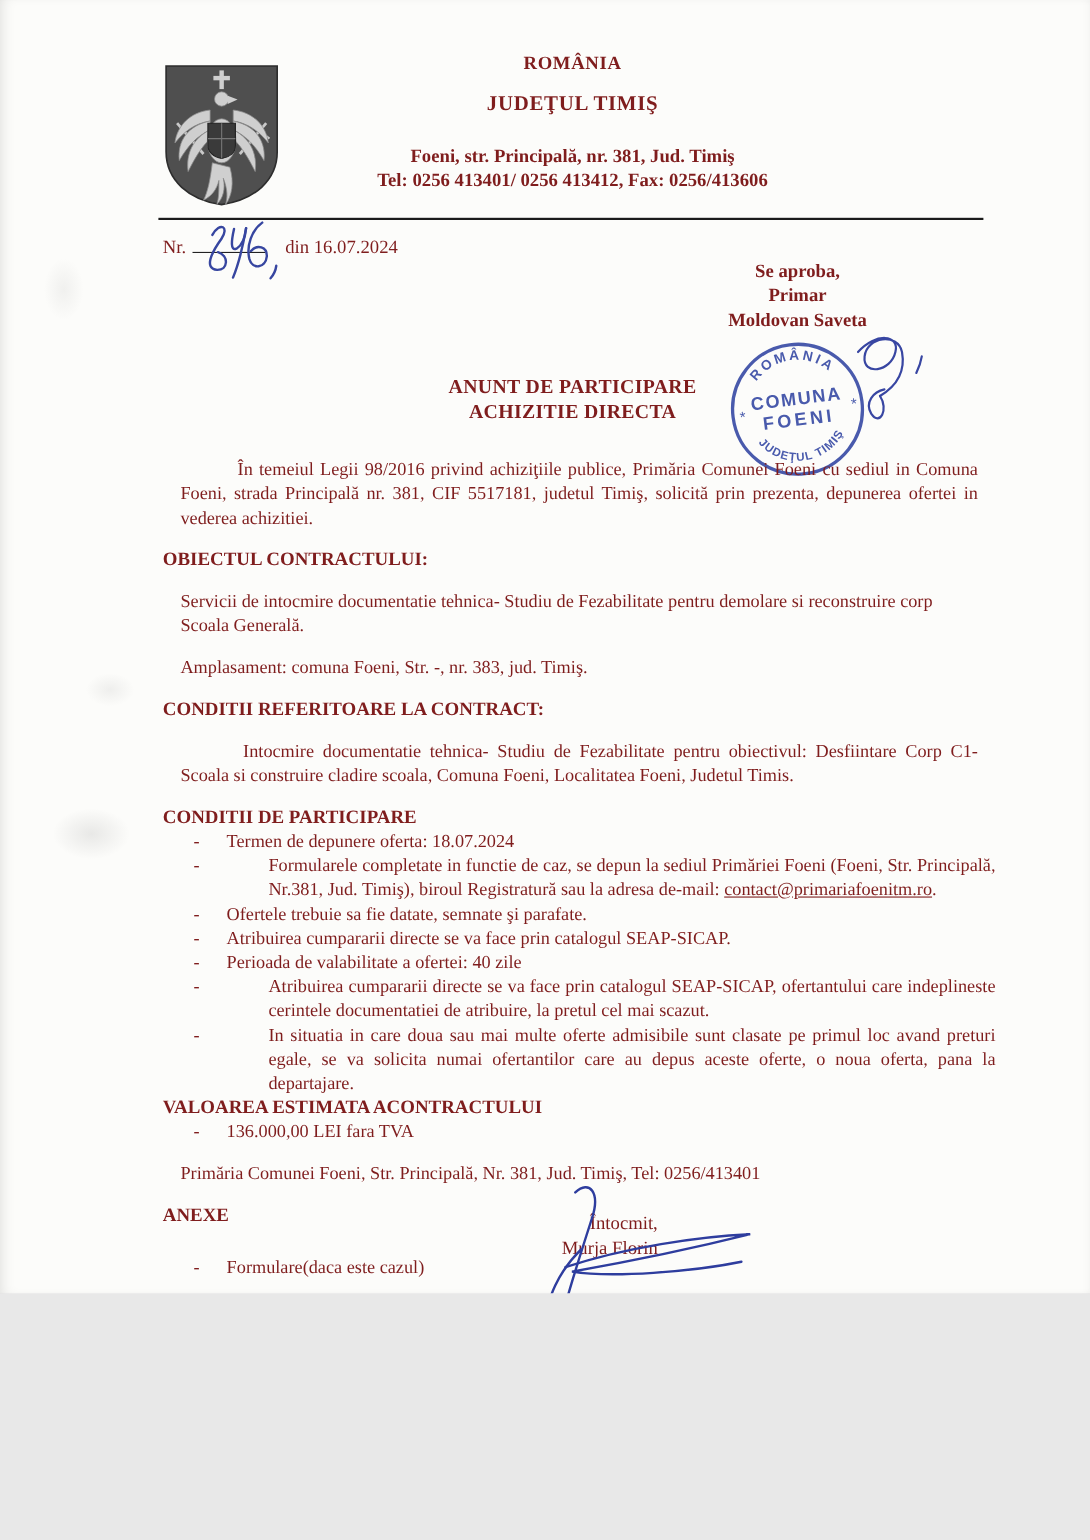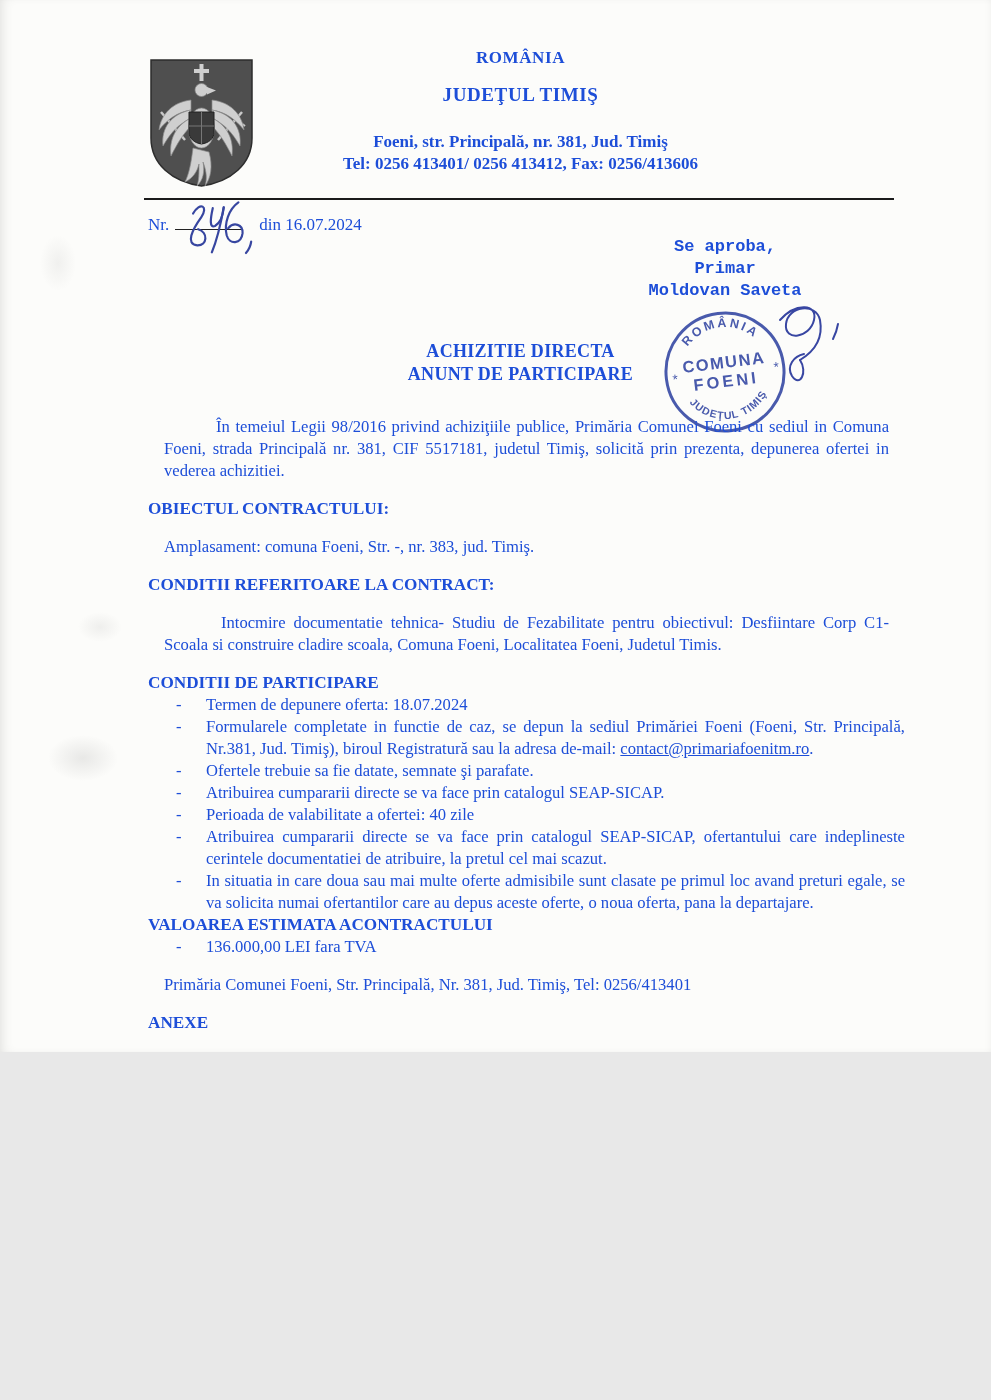--- a/index.html
+++ b/index.html
@@ -1,44 +1,44 @@
 <!DOCTYPE html>
 <html><head>
 <meta charset="utf-8">
 <style>
   html,body{margin:0;padding:0;background:#e8e8e8;}
   .page{
-    position:relative;width:991px;height:1052px;background:#fcfcfa;
-    font-family:"Liberation Serif",serif;color:#1d4ed8;overflow:hidden;
+    position:relative;width:991px;height:1176px;background:#fcfcfa;
+    font-family:"Liberation Serif",serif;color:#7f1d1d;overflow:hidden;
     box-shadow:inset 8px 0 14px -8px rgba(0,0,0,.14), inset -5px 0 10px -7px rgba(0,0,0,.08);
   }
   
   .hdr{position:absolute;top:48px;left:120px;right:70px;text-align:center;}
   .hdr .country{font-size:17px;font-weight:bold;letter-spacing:.6px;}
   .hdr .county{font-size:19px;font-weight:bold;letter-spacing:.6px;margin-top:16px;}
   .hdr .addr{font-size:17px;font-weight:bold;margin-top:26px;}
   .hdr .tel{font-size:17px;font-weight:bold;margin-top:2px;}
   .coa{position:absolute;left:145px;top:56px;}
   .rule{position:absolute;left:144px;top:198px;width:750px;height:2px;background:#1b1b1b;}
   
   .nrline{position:absolute;left:148px;top:214px;font-size:17px;}
   .blank{display:inline-block;width:66px;height:15px;border-bottom:1.6px solid #222;margin:0 6px 0 6px;}
   .hand-nr{position:absolute;left:22px;top:-18px;}
   
-  .approval{position:absolute;left:640px;top:236px;width:170px;text-align:center;font-weight:bold;font-size:17px;line-height:22px;font-family:Liberation Mono, monospace;}
+  .approval{position:absolute;left:640px;top:236px;width:170px;text-align:center;font-weight:bold;font-size:17px;line-height:22px;}
   
   .stamp{position:absolute;left:652px;top:298px;}
   
   .title{position:absolute;top:340px;left:120px;right:70px;text-align:center;font-weight:bold;font-size:18px;line-height:23px;letter-spacing:.3px;}
   
   .body{position:absolute;top:400px;left:148px;width:757px;font-size:16.6px;line-height:22px;}
   .body p{margin:16px;}
   .h{font-weight:bold;font-size:17.2px;}
   .h-top{margin-top:8px;}
-  .justify{text-align:justify;}
+  .justify{text-align:justify;margin-left:38px;}
   .intro{text-indent:52px;margin:5px 0 0 0;}
   .indent{text-indent:57px;}
   .li{display:flex;}
   .dash{flex:0 0 30px;padding-left:28px;}
   .li-text{display:block;flex:1;}
   .email{color:inherit;text-decoration:underline;}
   .anexe-item{margin-top:25px;}
   
   .closing{position:absolute;left:452px;top:1100px;width:146px;text-align:right;font-size:17px;line-height:23px;}
   .sig2{position:absolute;left:468px;top:1072px;}
@@ -127,28 +127,29 @@
       <text x="122" y="80" font-family="Liberation Sans, sans-serif" font-size="14" fill="#3a4da6">*</text>
     </g>
     <g fill="none" stroke="#2e3d9e" stroke-width="2" stroke-linecap="round" opacity="0.95">
       <path d="M128,22 C144,4 166,6 162,22 C158,40 132,44 134,26 C136,8 164,4 168,22 C172,44 158,56 148,62"></path>
       <path d="M148,62 C156,74 148,90 140,78 C134,68 142,58 152,56"></path>
       <path d="M186,26 C185,32 183,37 181,41"></path>
     </g>
   </svg>
 
   <div class="title">
+    <div>ANUNT DE PARTICIPARE</div>
     <div>ACHIZITIE DIRECTA</div>
-    <div>ANUNT DE PARTICIPARE</div>
   </div>
 
   <div class="body">
     <p class="intro justify">În temeiul Legii 98/2016 privind achiziţiile publice, Primăria Comunei Foeni cu sediul in Comuna Foeni, strada Principală nr. 381, CIF 5517181, judetul Timiş, solicită prin prezenta, depunerea ofertei in vederea achizitiei.</p>
 
     <div class="h h-top">OBIECTUL CONTRACTULUI:</div>
+    <p>Servicii de intocmire documentatie tehnica- Studiu de Fezabilitate pentru demolare si reconstruire corp Scoala Generală.</p>
     <p>Amplasament: comuna Foeni, Str. -, nr. 383, jud. Timiş.</p>
 
     <div class="h">CONDITII REFERITOARE LA CONTRACT:</div>
     <p class="indent justify">Intocmire documentatie tehnica- Studiu de Fezabilitate pentru obiectivul: Desfiintare Corp C1- Scoala si construire cladire scoala, Comuna Foeni, Localitatea Foeni, Judetul Timis.</p>
 
     <div class="h">CONDITII DE PARTICIPARE</div>
     <div class="li">
       <span class="dash">-</span>
       <span class="li-text">Termen de depunere oferta: 18.07.2024</span>
     </div>

